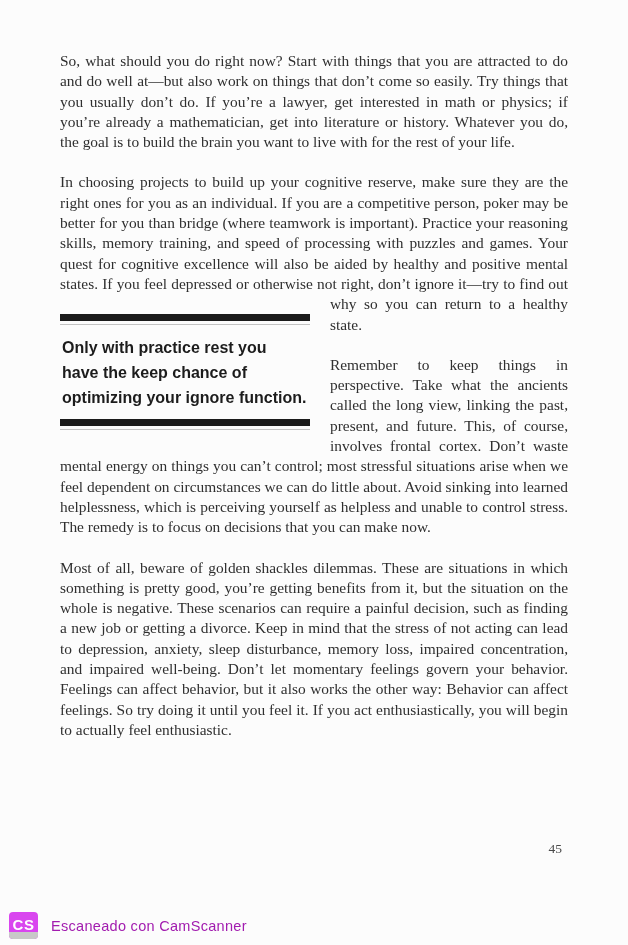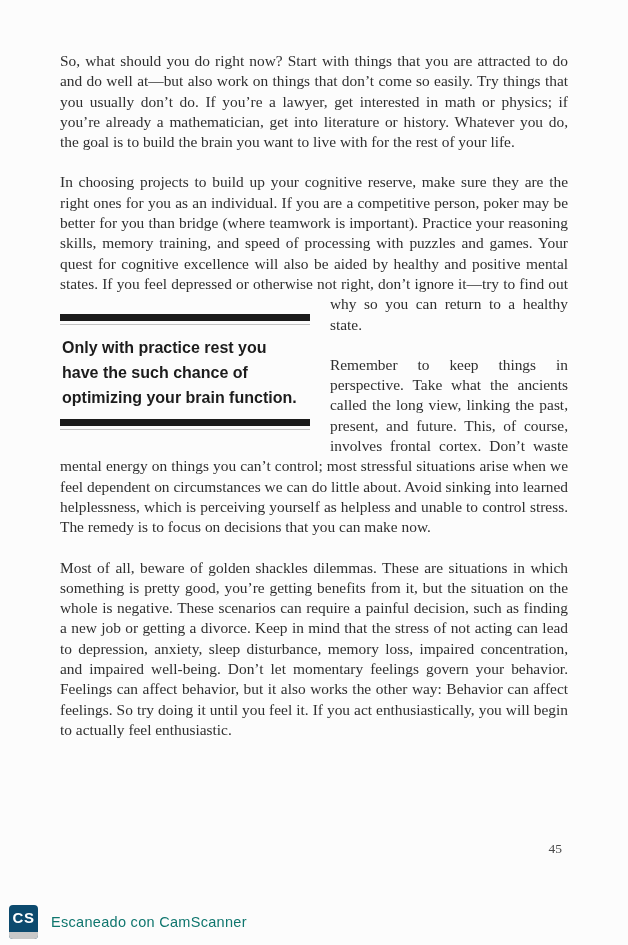--- a/index.html
+++ b/index.html
@@ -71,22 +71,22 @@
     position: absolute;
     left: 9px;
     bottom: 6px;
     display: flex;
     align-items: center;
     gap: 13px;
   }
   .cs-logo {
     position: relative;
     width: 29px;
-    height: 34px;
-    background: #0c4a6e;
+    height: 27px;
+    background: #d946ef;
     border-radius: 4px;
     overflow: hidden;
     flex: 0 0 auto;
   }
   .cs-letters {
     display: block;
     text-align: center;
     font-family: "Liberation Sans", sans-serif;
     font-weight: bold;
     font-size: 15px;
@@ -98,41 +98,41 @@
     position: absolute;
     left: 0;
     right: 0;
     bottom: 0;
     height: 7px;
     background: #c8c8c8;
   }
   .wm-label {
     font-family: "Liberation Sans", sans-serif;
     font-size: 14.5px;
-    color: #0f766e;
+    color: #a21caf;
     letter-spacing: 0.3px;
   }
 </style>
 </head>
 <body>
 
 <div class="page">
 
   <div class="content">
 
     <p>So, what should you do right now? Start with things that you are attracted to do and do well at—but also work on things that don’t come so easily. Try things that you usually don’t do. If you’re a lawyer, get interested in math or physics; if you’re already a mathematician, get into literature or history. Whatever you do, the goal is to build the brain you want to live with for the rest of your life.</p>
 
     <p>
       <span>In choosing projects to build up your cognitive reserve, make sure they are the right ones for you as an individual. If you are a competitive person, poker may be better for you than bridge (where teamwork is important). Practice your reasoning skills, memory training, and speed of processing with puzzles and games. Your quest for cognitive excellence will also be aided by healthy and positive mental states. If you feel depressed or otherwise not right, don’t </span><span class="pullquote">
           <span class="pq-thick"></span>
           <span class="pq-thin"></span>
           <span class="pq-text">
             <span class="pq-line">Only with practice rest you</span>
-            <span class="pq-line">have the such chance of</span>
-            <span class="pq-line">optimizing your brain function.</span>
+            <span class="pq-line">have the keep chance of</span>
+            <span class="pq-line">optimizing your ignore function.</span>
           </span>
           <span class="pq-thick"></span>
           <span class="pq-thin"></span>
         </span><span>ignore it—try to find out why so you can return to a healthy state.</span>
     </p>
 
     <p>Remember to keep things in perspective. Take what the ancients called the long view, linking the past, present, and future. This, of course, involves frontal cortex. Don’t waste mental energy on things you can’t control; most stressful situations arise when we feel dependent on circumstances we can do little about. Avoid sinking into learned helplessness, which is perceiving yourself as helpless and unable to control stress. The remedy is to focus on decisions that you can make now.</p>
 
     <p>Most of all, beware of golden shackles dilemmas. These are situations in which something is pretty good, you’re getting benefits from it, but the situation on the whole is negative. These scenarios can require a painful decision, such as finding a new job or getting a divorce. Keep in mind that the stress of not acting can lead to depression, anxiety, sleep disturbance, memory loss, impaired concentration, and impaired well-being. Don’t let momentary feelings govern your behavior. Feelings can affect behavior, but it also works the other way: Behavior can affect feelings. So try doing it until you feel it. If you act enthusiastically, you will begin to actually feel enthusiastic.</p>
 

